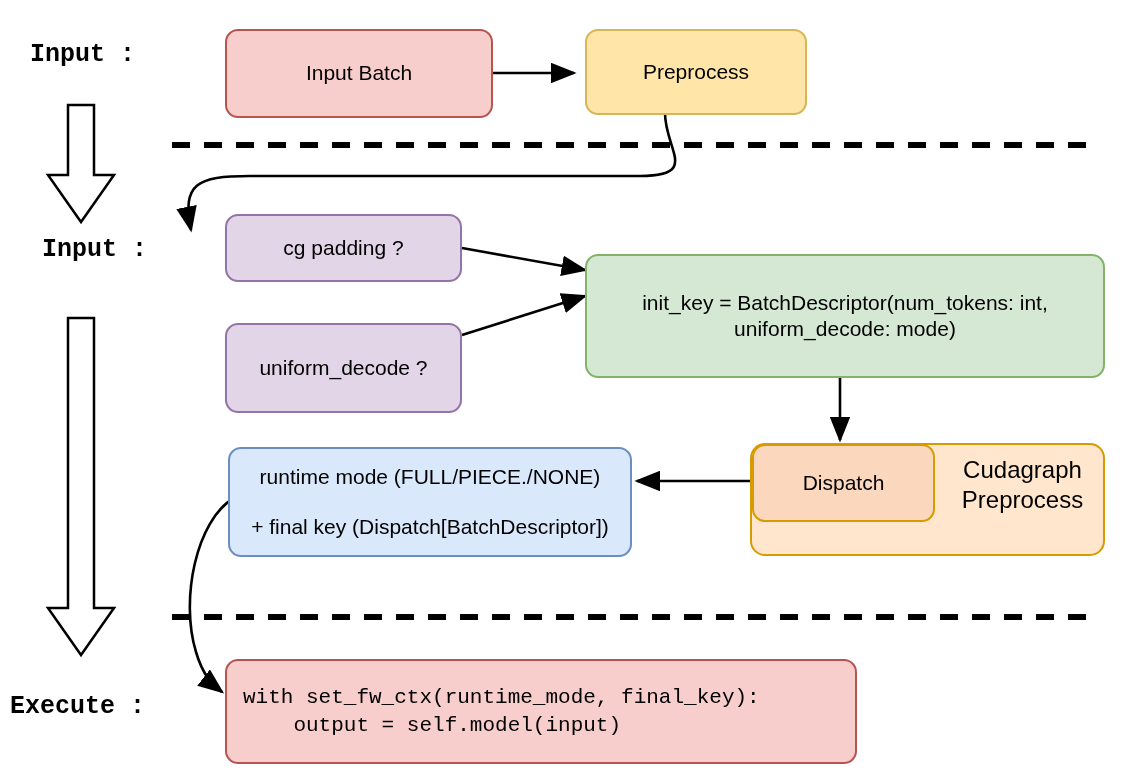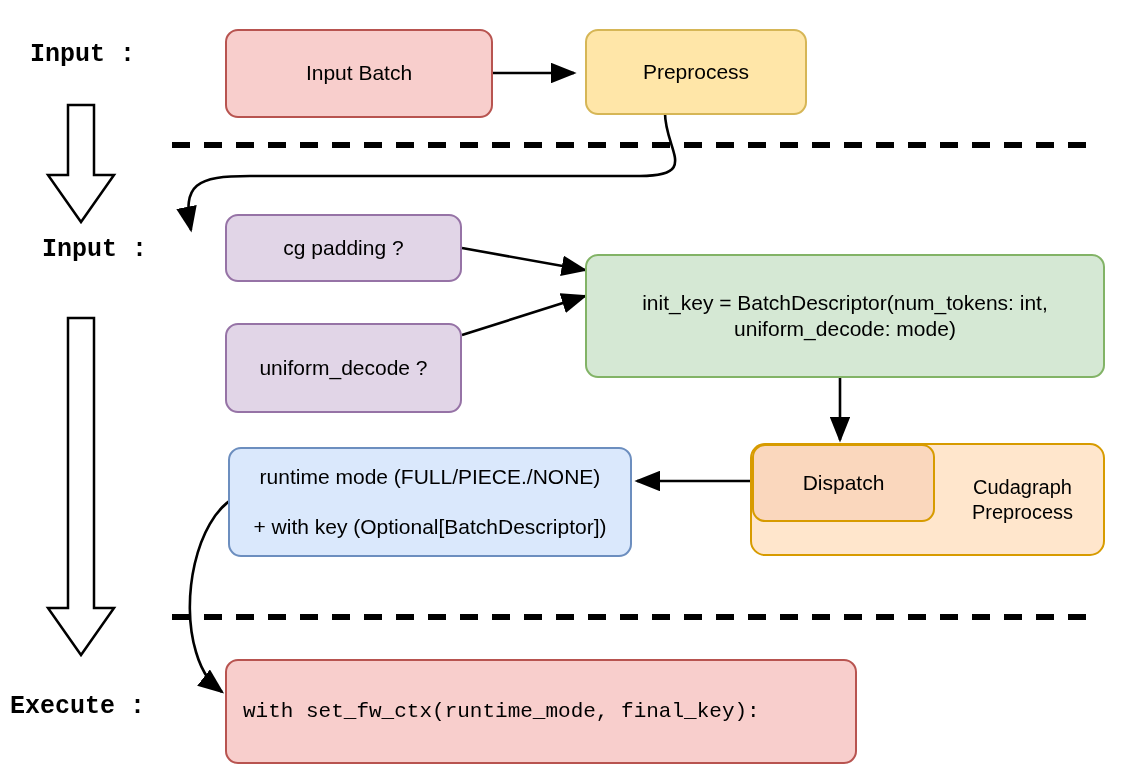--- a/index.html
+++ b/index.html
@@ -74,24 +74,23 @@
   .fill-green  { background: #d5e8d4; border-color: #82b366; }
   .fill-blue   { background: #dae8fc; border-color: #6c8ebf; gap: 24px; }
   .fill-orange { background: #ffe6cc; border-color: #d79b00; }
   .fill-orange-dark { background: #fad7bd; border-color: #d79b00; align-items: center; }
 
   
   .group-label {
     position: absolute;
     display: flex;
     align-items: center;
-    justify-content: center;
     text-align: center;
     font-family: "Liberation Sans", sans-serif;
-    font-size: 20px;
+    font-size: 24px;
     line-height: 1.25;
     color: #000000;
   }
 </style>
 </head>
 <body>
 
 <div id="canvas">
 
   <svg id="edges" viewBox="0 0 1142 770" xmlns="http://www.w3.org/2000/svg">
@@ -156,20 +155,21 @@
     <span class="line">Cudagraph</span>
     <span class="line">Preprocess</span>
   </div>
 
   <div class="node fill-orange-dark" style="left:752px; top:444px; width:183px; height:78px;">
     <span class="line">Dispatch</span>
   </div>
 
   <div class="node fill-blue" style="left:228px; top:447px; width:404px; height:110px; flex-direction:column;">
     <span class="line">runtime mode (FULL/PIECE./NONE)</span>
-    <span class="line">+ with key (Optional[BatchDescriptor])</span>
+    <span class="line">+ final key (Dispatch[BatchDescriptor])</span>
   </div>
 
   <div class="node code fill-pink" style="left:225px; top:645px; width:632px; height:105px; flex-direction:column; align-items:flex-start; justify-content:center;margin-top:14px;">
     <span class="line">with set_fw_ctx(runtime_mode, final_key):</span>
+    <span class="line">    output = self.model(input)</span>
   </div>
 
 </div>
 
 </body></html>

